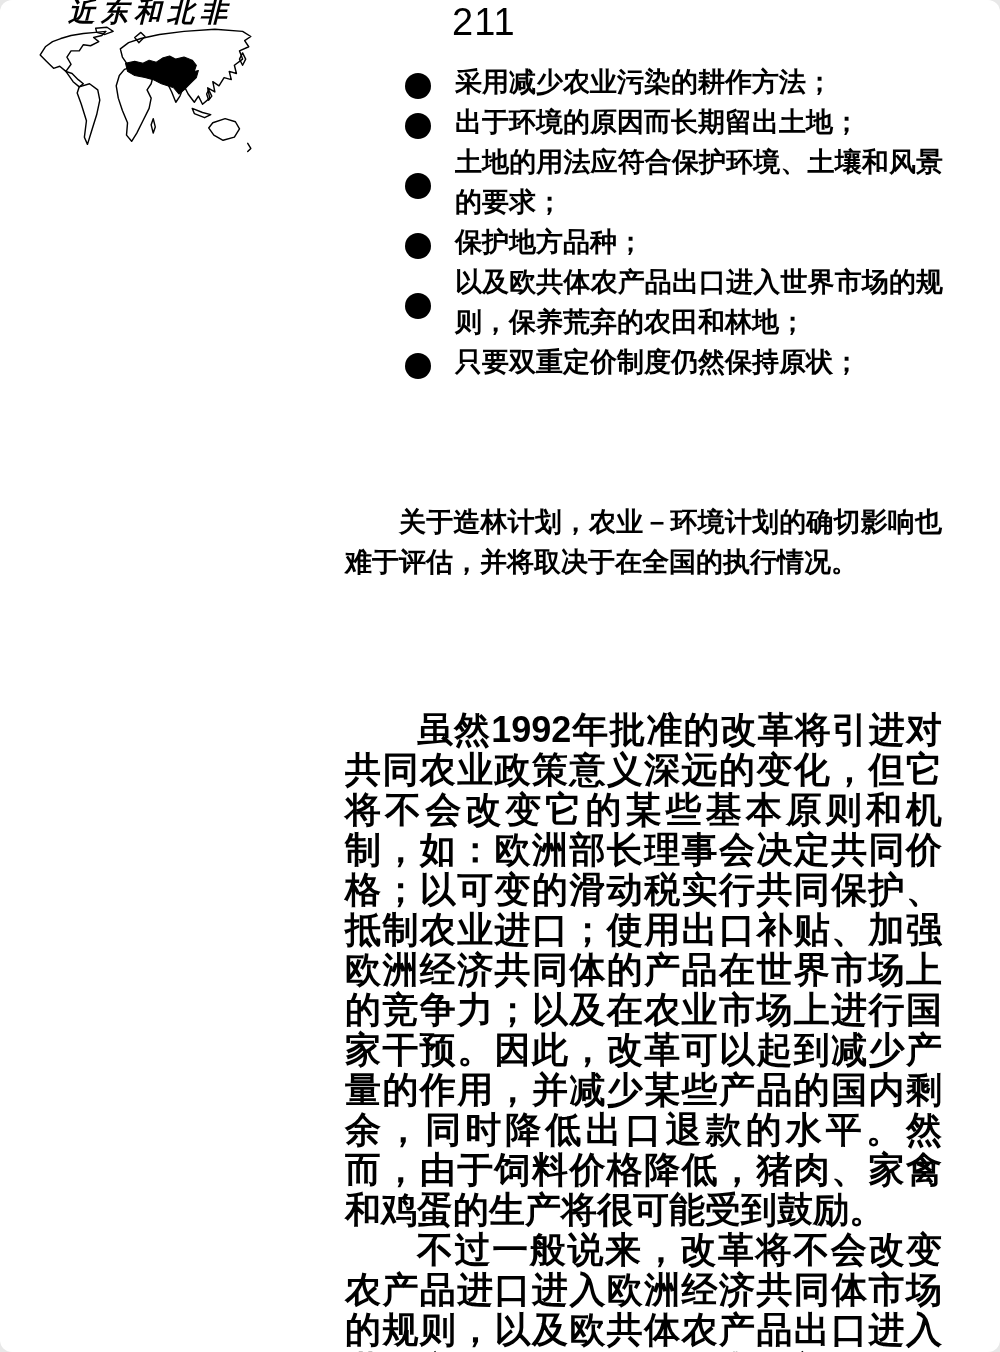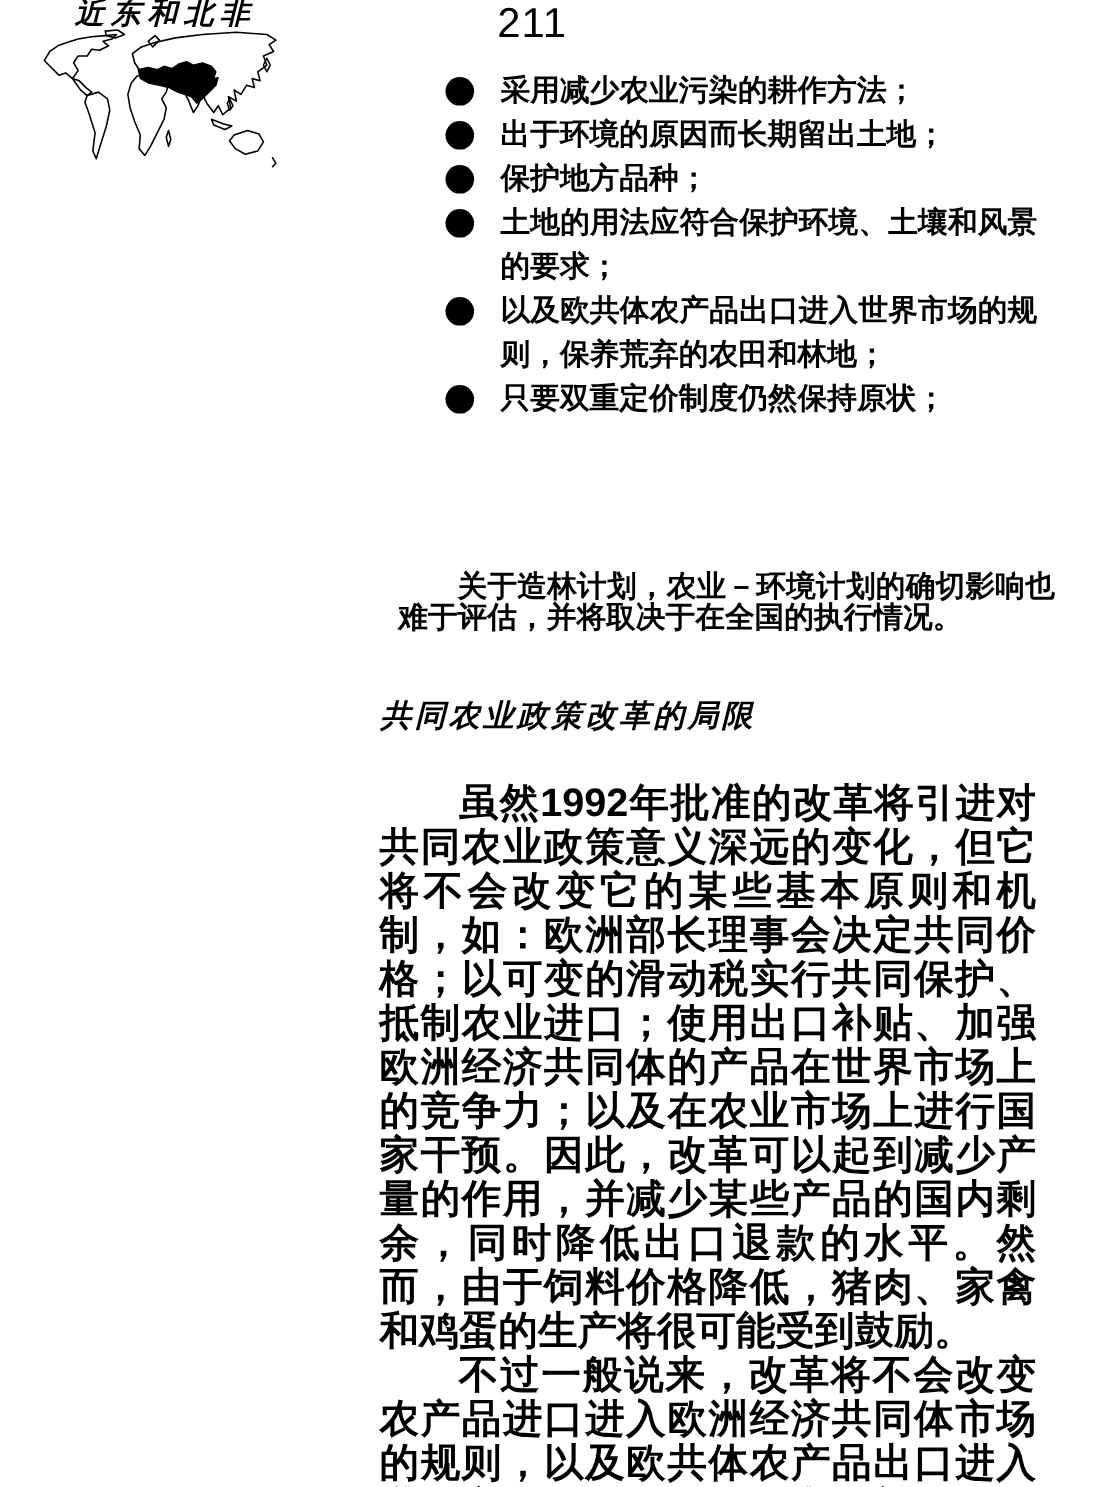--- a/index.html
+++ b/index.html
@@ -1,20 +1,21 @@
 <!DOCTYPE html>
 <html><head>
 <meta charset="utf-8">
 <style>
   html,body { margin:0; padding:0; background:#e8e8e8; }
   .page {
     position:relative; width:1000px; height:1352px; margin:0 auto;
     background:#ffffff; color:#000;
     font-family:"Liberation Sans","DejaVu Sans",sans-serif;
     overflow:hidden;
+    border-radius:12px;
   }
   
   .region-title {
     position:absolute; left:68px; top:-6px; width:220px;
     font-family:"DejaVu Serif","Liberation Serif",serif;
     font-size:27px; font-weight:bold; font-style:italic;
     letter-spacing:6px; white-space:nowrap;
   }
   .world-map { position:absolute; left:32px; top:24px; width:226px; height:138px; }
   .world-map path, .world-map polyline {
@@ -22,30 +23,30 @@
     stroke-linejoin:round; stroke-linecap:round;
   }
   .world-map .filled { fill:#000; stroke:#000; stroke-width:1; }
   .page-number {
     position:absolute; left:452px; top:1px;
     font-size:38px; letter-spacing:1px;
     font-family:"Liberation Sans","DejaVu Sans",sans-serif;
   }
   
   .bullets { position:absolute; left:405px; top:62px; margin:0; padding:0; list-style:none; }
-  .bullets li { display:flex; align-items:flex-start; }
+  .bullets li { display:flex; align-items:center; }
   .dot { flex:0 0 auto; width:26px; height:26px; border-radius:50%; background:#000; margin:8px 24px 0 0; }
   .li-text {
     width:488px; font-size:27px; line-height:40px;
     text-align:justify; font-weight:600;
   }
   
   .para {
-    position:absolute; left:345px; width:597px; margin:17px;
-    font-size:27px; line-height:28px; text-align:justify;
+    position:absolute; left:345px; width:597px; margin:0;
+    font-size:27px; line-height:40px; text-align:justify;
     text-indent:2em; font-weight:600;
   }
   .para-first { top:502px; }
   .section-heading {
     position:absolute; left:346px; top:632px; margin:0;
     font-family:"DejaVu Serif","Liberation Serif",serif;
     font-size:28px; font-weight:600; font-style:italic;
     letter-spacing:3px; white-space:nowrap;
   }
   .para-block { position:absolute; left:345px; top:710px; width:597px; }
@@ -96,38 +97,37 @@
     <li>
       <span class="dot"></span>
       <span class="li-text">采用减少农业污染的耕作方法；</span>
     </li>
     <li>
       <span class="dot"></span>
       <span class="li-text">出于环境的原因而长期留出土地；</span>
     </li>
     <li>
       <span class="dot"></span>
-      <span class="li-text">保护地方品种；</span>
+      <span class="li-text">土地的用法应符合保护环境、土壤和风景的要求；</span>
     </li>
     <li>
       <span class="dot"></span>
-      <span class="li-text">土地的用法应符合保护环境、土壤和风景的要求；</span>
+      <span class="li-text">保护地方品种；</span>
     </li>
     <li>
       <span class="dot"></span>
       <span class="li-text">以及欧共体农产品出口进入世界市场的规则，保养荒弃的农田和林地；</span>
     </li>
     <li>
       <span class="dot"></span>
       <span class="li-text">只要双重定价制度仍然保持原状；</span>
     </li>
   </ul>
 
   <p class="para para-first">关于造林计划，农业－环境计划的确切影响也难于评估，并将取决于在全国的执行情况。</p>
 
-  <h2 class="section-heading">共同农业政策改革的局限</h2>
 
   <div class="para-block">
     <p>虽然1992年批准的改革将引进对共同农业政策意义深远的变化，但它将不会改变它的某些基本原则和机制，如：欧洲部长理事会决定共同价格；以可变的滑动税实行共同保护、抵制农业进口；使用出口补贴、加强欧洲经济共同体的产品在世界市场上的竞争力；以及在农业市场上进行国家干预。因此，改革可以起到减少产量的作用，并减少某些产品的国内剩余，同时降低出口退款的水平。然而，由于饲料价格降低，猪肉、家禽和鸡蛋的生产将很可能受到鼓励。</p>
     <p>不过一般说来，改革将不会改变农产品进口进入欧洲经济共同体市场的规则，以及欧共体农产品出口进入世界市场的规则。使用出口补贴，欧共体的生产者对进口商在国内市场的优惠待遇不变。只要双重定价制度仍然保持原状，即国内农产品保证价格是独立于世界市场之外而定下的，那么，只</p>
   </div>
 
 </div>
 
 </body></html>

